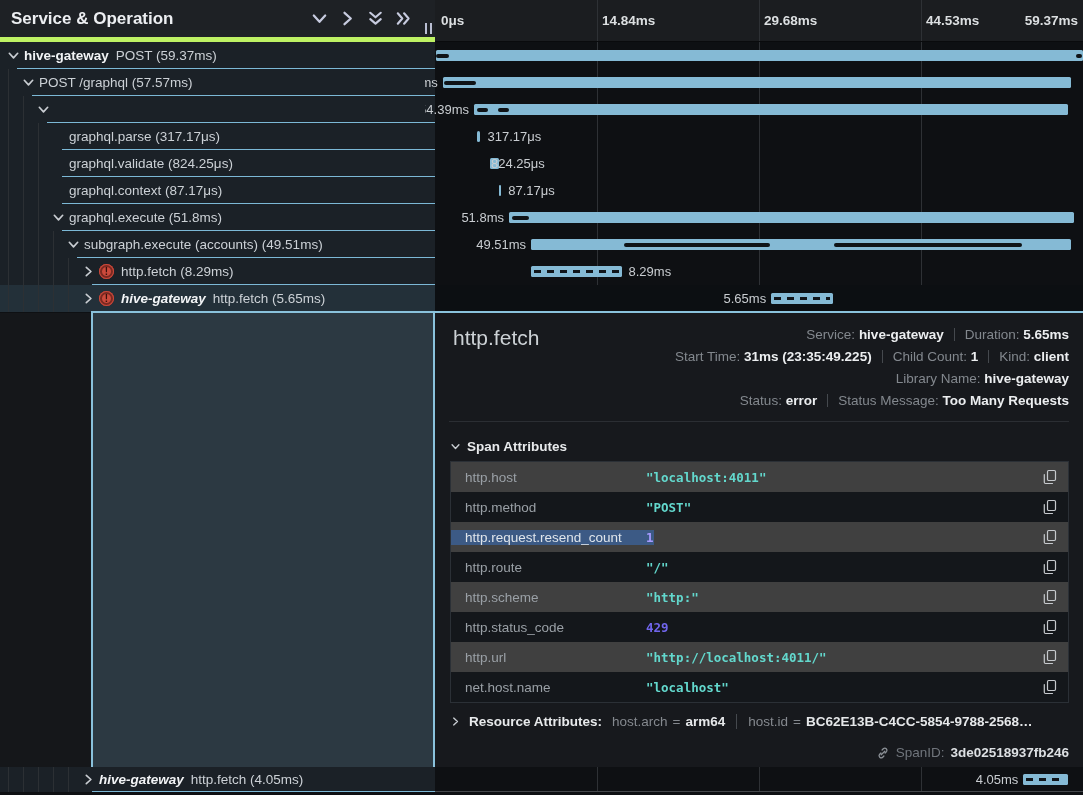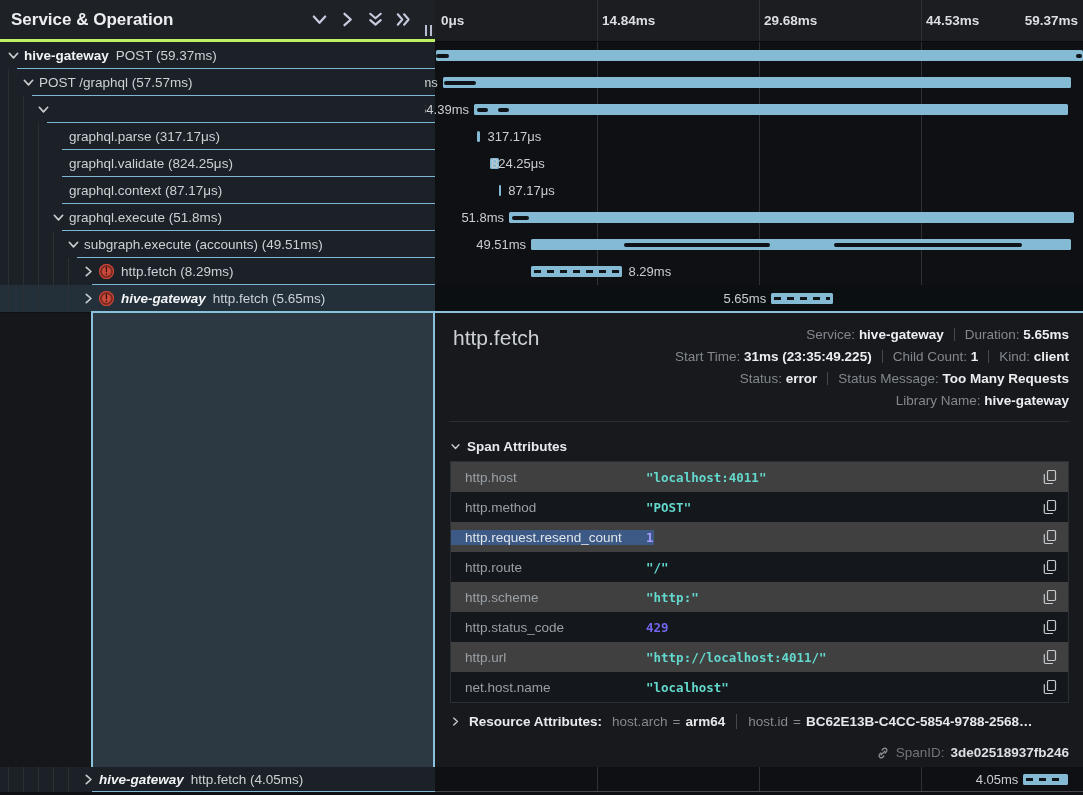--- a/index.html
+++ b/index.html
@@ -1,21 +1,21 @@
 <!DOCTYPE html>
 <html><head>
 <meta charset="utf-8">
 <style>
   html,body{margin:0;padding:0;background:#0e1013;}
   .app{position:relative;width:1083px;height:795px;background:#0e1013;overflow:hidden;
        font-family:"Liberation Sans",sans-serif;}
 
   
   .tree-header{position:absolute;left:0;top:0;width:435px;height:42px;background:#1e2125;
-       border-bottom:3px solid #bef264;display:flex;align-items:center;z-index:5;box-sizing:border-box;}
+       border-bottom:5px solid #bef264;display:flex;align-items:center;z-index:5;box-sizing:border-box;}
   .th-title{font-size:17px;font-weight:bold;color:#eceef1;padding-left:11px;flex:1;}
   .th-icons{display:flex;gap:13px;align-items:center;margin-right:24px;}
   .icon-btn{width:15px;height:15px;color:#c7cbdf;background:none;border:none;padding:0;display:flex;cursor:pointer;}
   .icon-btn svg{width:15px;height:15px;}
   .resize-handle{position:absolute;right:3px;bottom:3px;display:flex;gap:3px;cursor:col-resize;}
   .resize-handle i{display:block;width:2px;height:11px;background:#b9bed2;}
   .time-header{position:absolute;left:435px;top:0;width:648px;height:42px;background:#1b1d20;
        border-bottom:1px solid #0a0b0d;z-index:4;box-sizing:border-box;}
   .tick{position:absolute;top:13px;font-size:13.5px;font-weight:bold;color:#dcdfe1;white-space:nowrap;}
   .gridline{position:absolute;top:0;bottom:0;width:1px;background:#2e3135;z-index:0;}
@@ -324,22 +324,22 @@
     </div>
 
   <div class="detail-left"></div>
   <div class="teal-block"></div>
 
   <div class="detail-panel">
     <div class="detail-title">http.fetch</div>
     <div class="detail-meta" id="detail-meta">
         <div class="meta-line"><span class="meta-label">Service: </span><span class="meta-value">hive-gateway</span><span class="meta-sep"></span><span class="meta-label">Duration: </span><span class="meta-value">5.65ms</span></div>
         <div class="meta-line"><span class="meta-label">Start Time: </span><span class="meta-value">31ms (23:35:49.225)</span><span class="meta-sep"></span><span class="meta-label">Child Count: </span><span class="meta-value">1</span><span class="meta-sep"></span><span class="meta-label">Kind: </span><span class="meta-value">client</span></div>
+        <div class="meta-line"><span class="meta-label">Library Name: </span><span class="meta-value">hive-gateway</span></div>
         <div class="meta-line"><span class="meta-label">Status: </span><span class="meta-value">error</span><span class="meta-sep"></span><span class="meta-label">Status Message: </span><span class="meta-value">Too Many Requests</span></div>
-        <div class="meta-line"><span class="meta-label">Library Name: </span><span class="meta-value">hive-gateway</span></div>
       </div>
     <div class="section-divider"></div>
     <div class="attrs-header">
       <span class="chev-sm" id="attrs-chev">
           <svg viewBox="0 0 10 10">
             <path d="M1.2 3 5 7.2 8.8 3" fill="none" stroke="currentColor" stroke-width="1.5" stroke-linecap="round" stroke-linejoin="round"></path>
           </svg>
         </span>
       <span>Span Attributes</span>
     </div>

